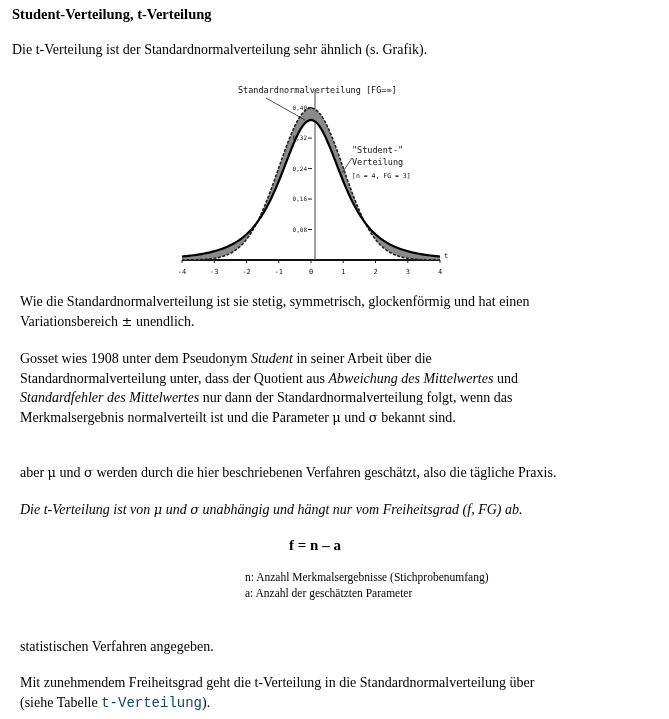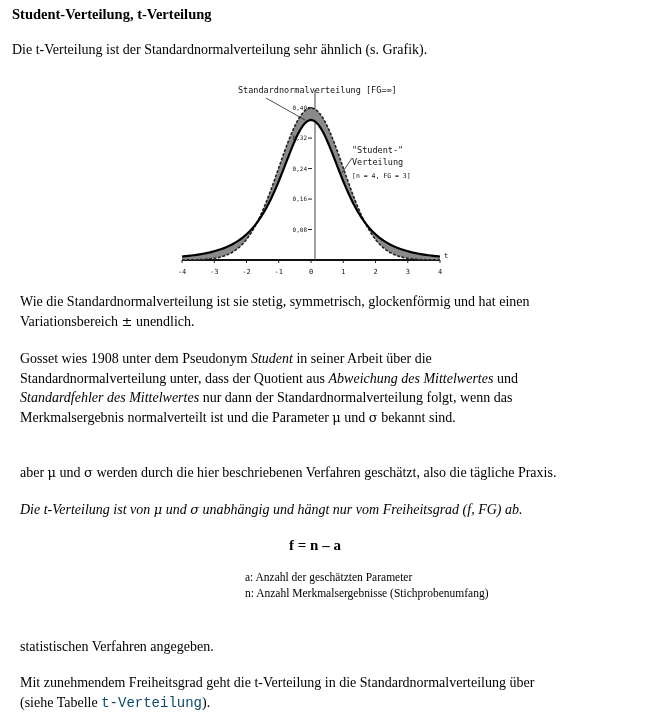--- a/index.html
+++ b/index.html
@@ -91,22 +91,22 @@
   <br>
   <span>aber </span><span class="sym">μ</span><span> und </span><span class="sym">σ</span><span> werden durch die hier beschriebenen Verfahren geschätzt, also die tägliche Praxis.</span>
 </div>
 
 <div class="abs para" style="top:500px;font-style:italic;">
   <span>Die t-Verteilung ist von </span><span class="sym">μ</span><span> und </span><span class="sym">σ</span><span> unabhängig und hängt nur vom Freiheitsgrad (f, FG) ab.</span>
 </div>
 
 <div class="abs formula">f = n – a</div>
 <div class="abs legend">
+  <div>n: Anzahl Merkmalsergebnisse (Stichprobenumfang)</div>
   <div>a: Anzahl der geschätzten Parameter</div>
-  <div>n: Anzahl Merkmalsergebnisse (Stichprobenumfang)</div>
 </div>
 
 <div class="abs para" style="top:617px;">
   <br>
   <span>statistischen Verfahren angegeben.</span>
 </div>
 
 <div class="abs para" style="top:673px;">
   <span>Mit zunehmendem Freiheitsgrad geht die t-Verteilung in die Standardnormalverteilung über</span><br>
   <span>(siehe Tabelle </span><a class="link">t-Verteilung</a><span>).</span>

